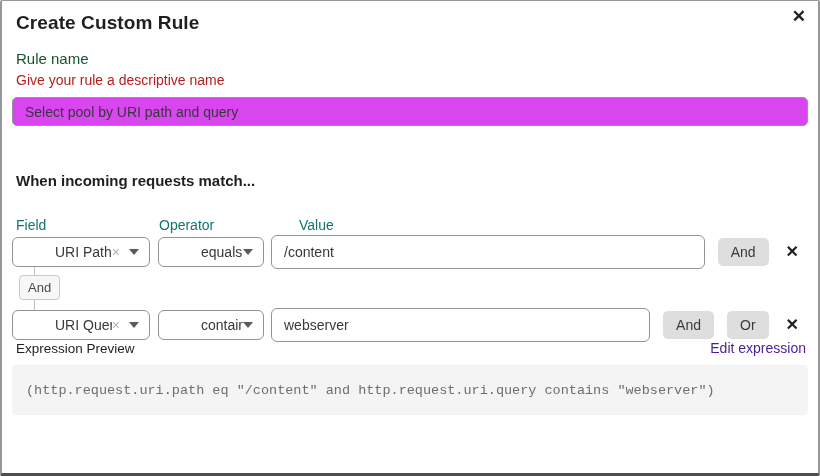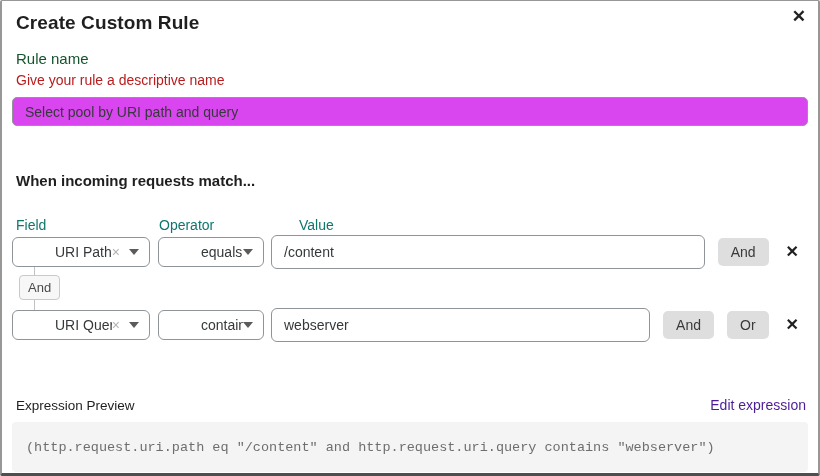--- a/index.html
+++ b/index.html
@@ -180,21 +180,20 @@
     padding: 4px 8px;
     font-size: 13px;
     color: #4a4a4a;
     z-index: 1;
   }
 
   .preview-header {
     display: flex;
     justify-content: space-between;
     align-items: baseline;
-    margin-top: 57px;
     padding: 0 2px 0 4px;
   }
   .preview-label { font-size: 13.5px; color: #1f1f1f; }
   .edit-link { font-size: 14px; color: #4c1d95; text-decoration: none; cursor: pointer; }
 
   .code-block {
     margin-top: 9px;
     height: 50px;
     background: #f4f4f4;
     border-radius: 4px;

